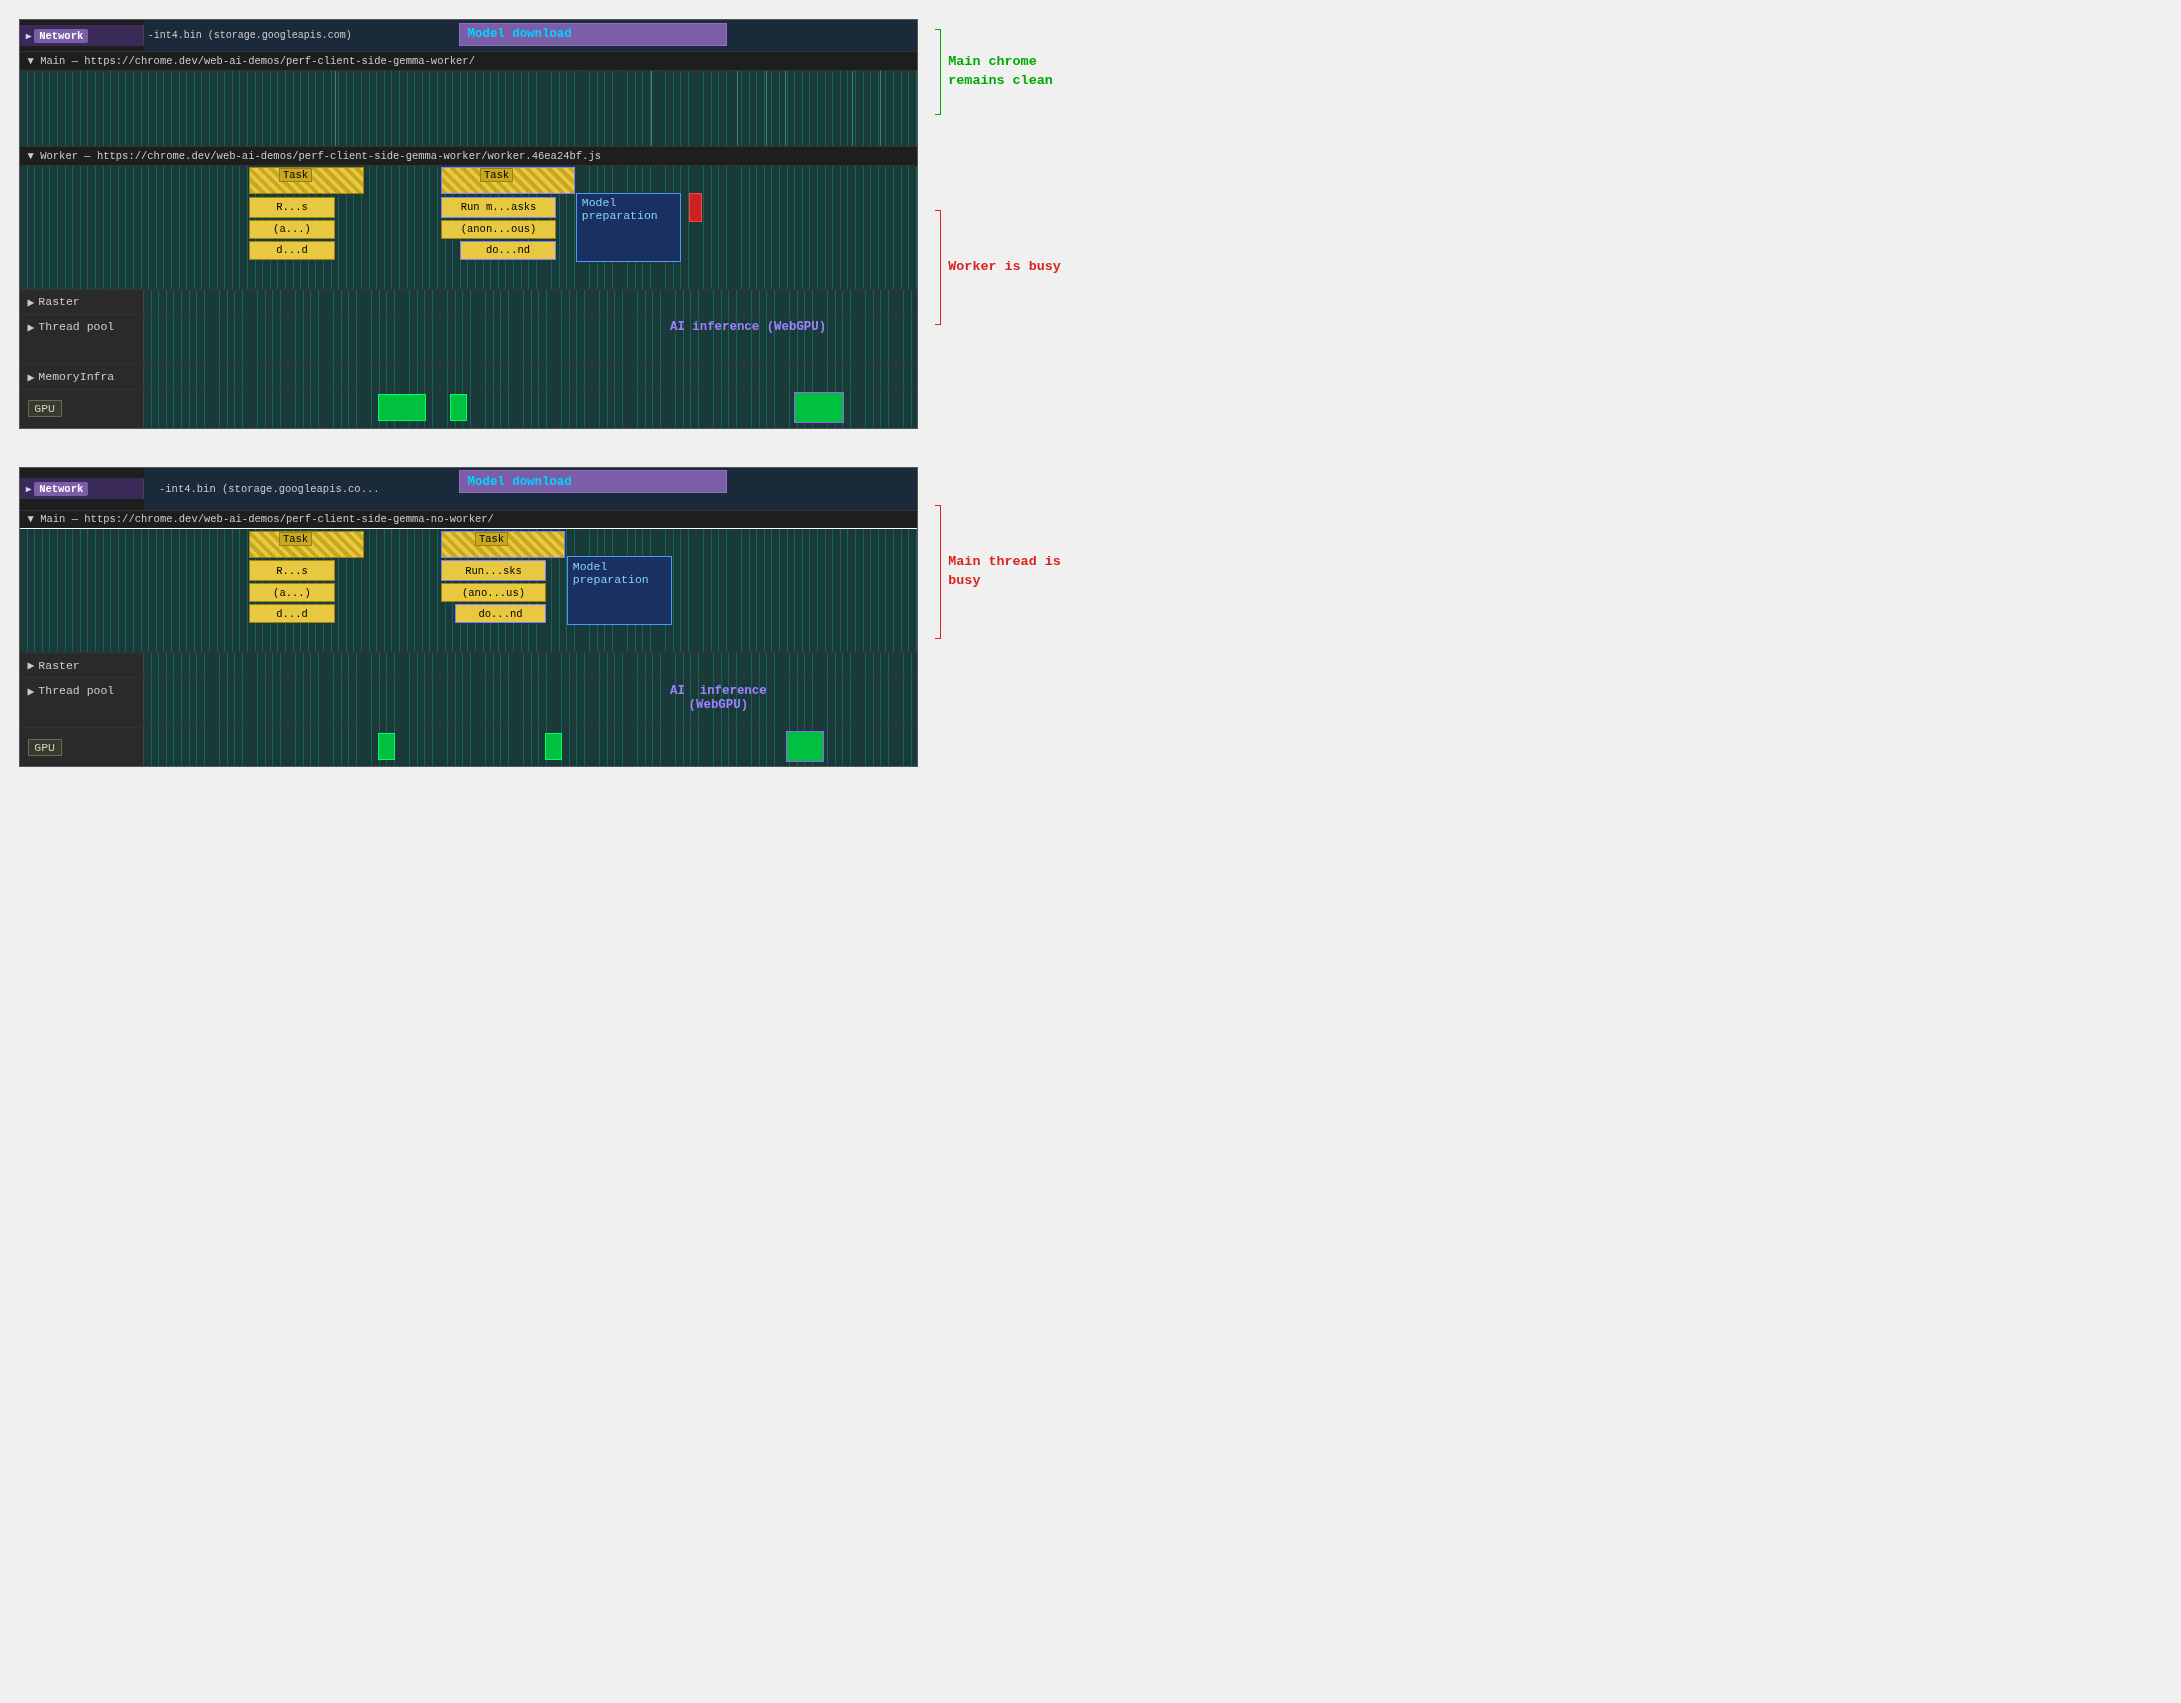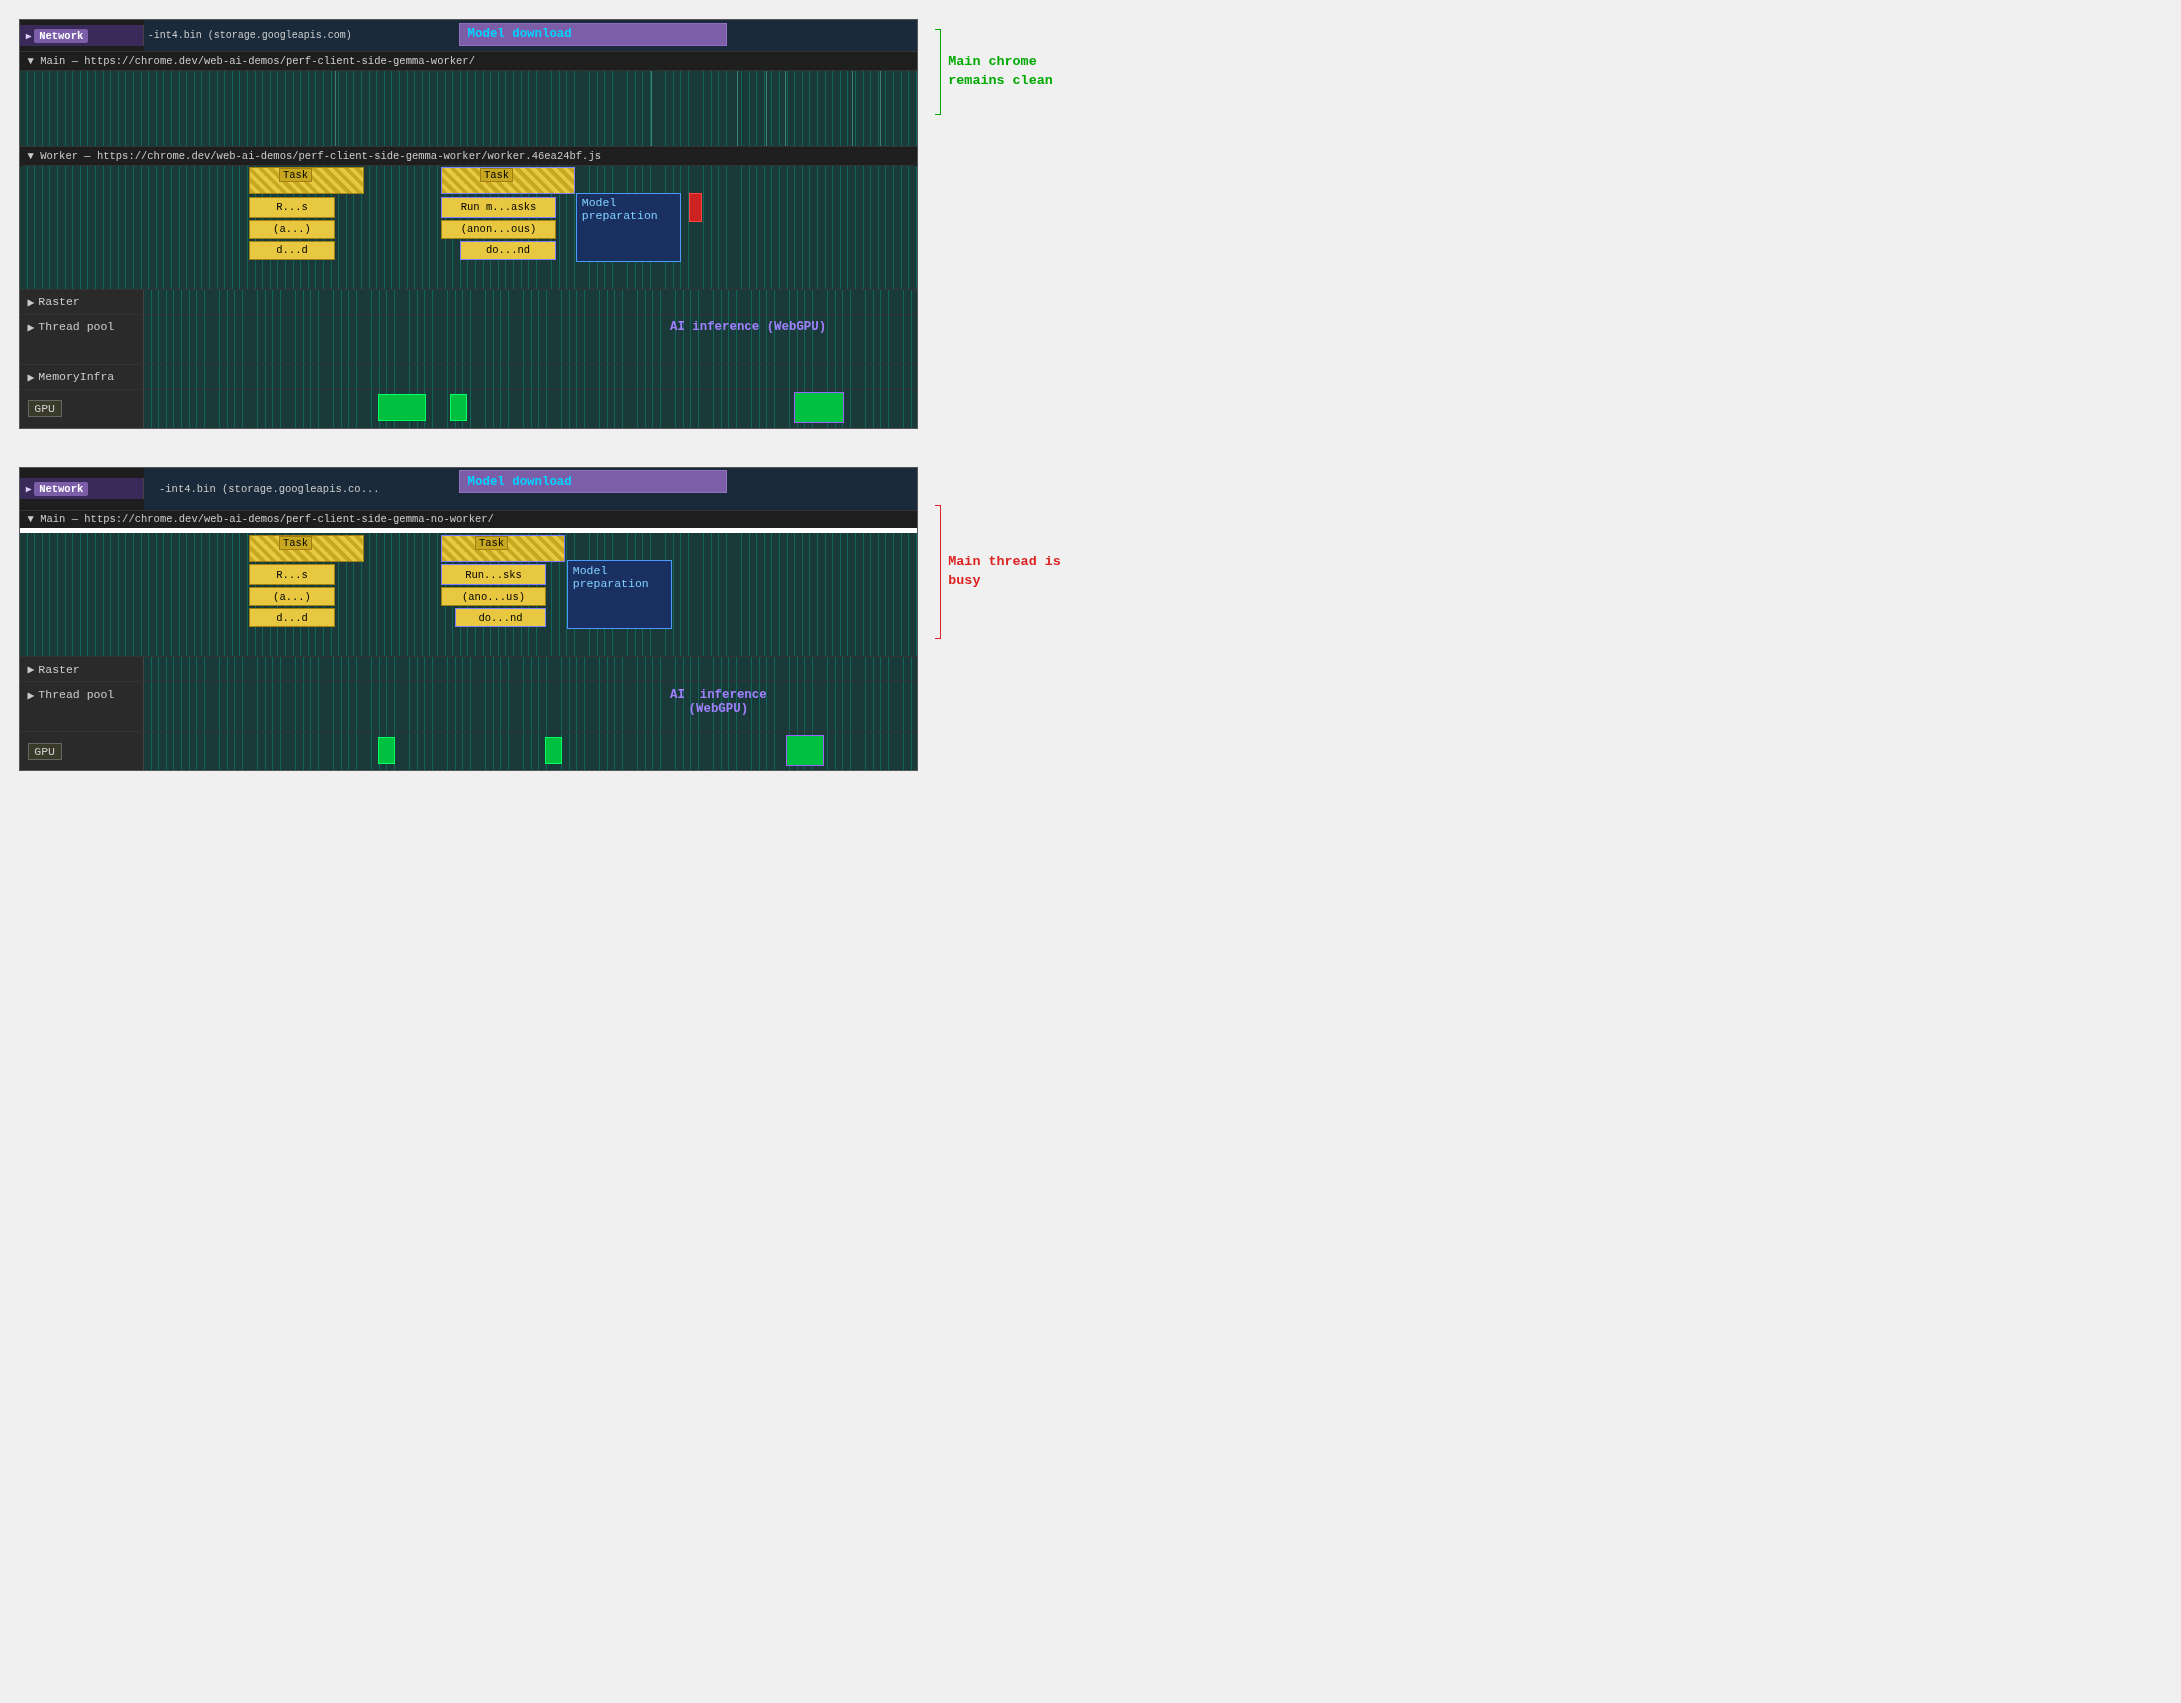--- a/index.html
+++ b/index.html
@@ -118,41 +118,46 @@
   </div>
 
   <div style="margin-left:17px; display:flex; flex-direction:column; justify-content:space-around; height:auto; padding-top:9.6px; gap:19px;">
 
     <div style="display:flex; align-items:center;">
       <div style="width:5.7px; border-top:1.9px solid #00aa00; border-right:1.9px solid #00aa00; border-bottom:1.9px solid #00aa00; height:86px; margin-right:7.6px; flex-shrink:0;"></div>
       <div style="color:#00aa00; font-family:'Courier New',monospace; font-size:13.4px; font-weight:bold; line-height:1.4;">Main chrome
 remains clean</div>
     </div>
 
+    <div style="display:flex; align-items:center; margin-top:76px;">
+      <div style="width:5.7px; border-top:1.9px solid #dd2222; border-right:1.9px solid #dd2222; border-bottom:1.9px solid #dd2222; height:115px; margin-right:7.6px; flex-shrink:0;"></div>
+      <div style="color:#dd2222; font-family:'Courier New',monospace; font-size:13.4px; font-weight:bold; line-height:1.4;">Worker
+is busy</div>
+    </div>
 
   </div>
 </div>
 
 <div style="display:flex; align-items:flex-start; gap:0;">
   <div style="width:899px; background:#1e1e1e; border:1px solid #555; flex-shrink:0;">
 
     <div style="display:flex; align-items:center; min-height:31px; border-bottom:1px solid #333; background:#1e1e1e;">
       <div style="background:#3a2a5a; min-width:124px; padding:3.8px 5.7px; border-right:1px solid #444; display:flex; align-items:center; flex-shrink:0;">
         <span style="color:#e0d0ff; font-size:9.6px; margin-right:2.9px;">▶</span>
         <span style="background:#7b5ea7; color:#fff; padding:1px 4.8px; border-radius:1.9px; font-size:10.5px; font-weight:bold;">Network</span>
       </div>
       <div style="flex:1; position:relative; height:42px; background:#1a2a3a; display:flex; align-items:center; padding-left:15px;">
         <span style="color:#ccc; font-size:10.5px; z-index:2; position:relative;">-int4.bin (storage.googleapis.co...</span>
         <div style="position:absolute; left:315px; top:2.9px; height:23px; background:#7b5ea7; border:1px solid #9070c0; min-width:268px; display:flex; align-items:center; padding:0 7.6px; z-index:3;">
           <span style="color:#00d4ff; font-family:'Courier New',monospace; font-size:12.4px; font-weight:bold;">Model  download</span>
         </div>
       </div>
     </div>
 
-    <div style="background:#1e1e1e; color:#ccc; padding:2.9px 7.6px; font-size:10.5px; border-bottom:5px solid #ffffff;">
+    <div style="background:#1e1e1e; color:#ccc; padding:2.9px 7.6px; font-size:10.5px; border-bottom:1px solid #ffffff;">
       <span>▼ Main — https://chrome.dev/web-ai-demos/perf-client-side-gemma-no-worker/</span>
     </div>
 
     <div style="position:relative; height:124px; background:#1a3a3a; background-image:repeating-linear-gradient(90deg,transparent,transparent 6.7px,rgba(0,180,150,0.35) 6.7px,rgba(0,180,150,0.35) 7.6px); border-bottom:1px solid #333;">
 
       <div style="position:absolute; left:229px; top:1.9px; width:115px; height:27px; background:repeating-linear-gradient(45deg,#c8a820,#c8a820 3.8px,#e8c840 3.8px,#e8c840 7.6px); border:1px solid #a08010;">
         <div style="position:absolute; top:0; left:29px; background:#c8a820; color:#000; font-size:10.5px; padding:0 2.9px; border:1px solid #a08010;">Task</div>
       </div>
       <div style="position:absolute; left:229px; top:31px; width:86px; height:21px; background:#e8c840; border:1px solid #a08010; display:flex; align-items:center; justify-content:center; font-size:10.5px; color:#000;">R...s</div>
       <div style="position:absolute; left:229px; top:54px; width:86px; height:19px; background:#e8c840; border:1px solid #a08010; display:flex; align-items:center; justify-content:center; font-size:10.5px; color:#000;">(a...)</div>

